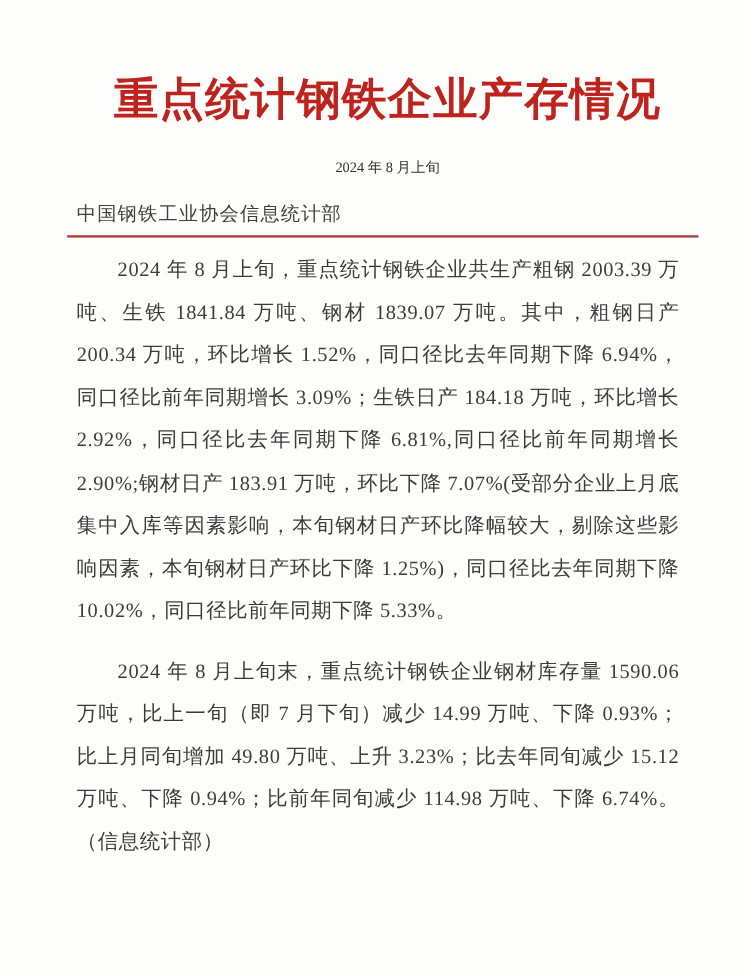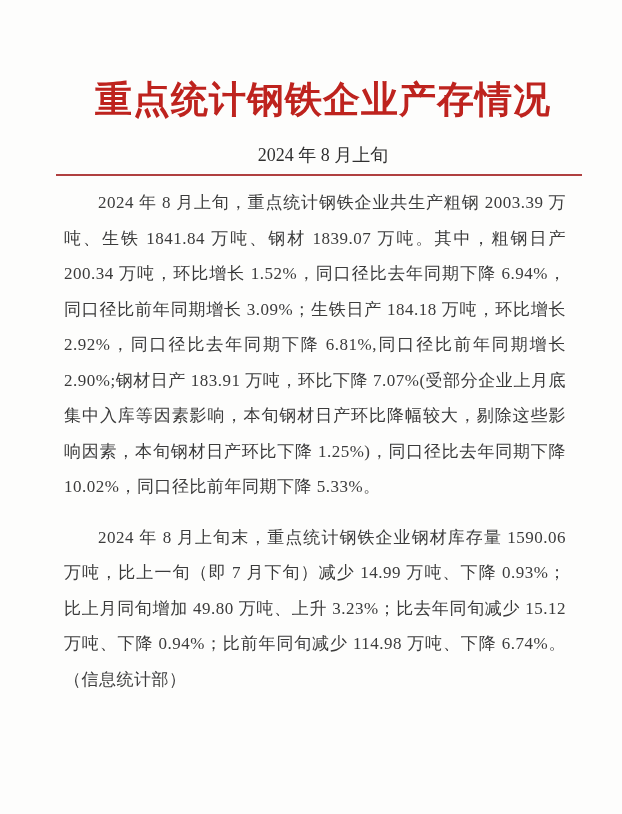--- a/index.html
+++ b/index.html
@@ -8,36 +8,36 @@
     background: #ffffff;
   }
   .page {
     position: relative;
     width: 622px;
     height: 814px;
     margin: 0 auto;
     background: #fdfdfc;
     overflow: hidden;
     box-sizing: border-box;
-    padding: 76px 40px 0 64px;
+    padding: 60px 40px 0 64px;
     font-family: "Liberation Serif", "DejaVu Serif", serif;
     color: #3b3b3b;
   }
   .doc-title {
     margin: 0;
     font-size: 37px;
     font-weight: bold;
     line-height: 48px;
     text-align: center;
     letter-spacing: 1px;
     color: var(--title-red, #be231e);
   }
   .doc-subtitle {
     margin-top: 18px;
-    font-size: 18px;
+    font-size: 12px;
     line-height: 26px;
     text-align: center;
     color: #303030;
   }
   .doc-department {
     margin-top: 16px;
     font-size: 16px;
     line-height: 22px;
     text-align: left;
     color: #3f3f3f;
@@ -63,20 +63,21 @@
   }
 </style>
 </head>
 <body>
 
 <div class="page">
   <h1 class="doc-title">重点统计钢铁企业产存情况</h1>
 
   <div class="doc-subtitle">2024 年 8 月上旬</div>
 
+  <div class="doc-department">中国钢铁工业协会信息统计部</div>
 
   <hr class="red-rule">
 
   <div class="doc-body">
     <p>2024 年 8 月上旬，重点统计钢铁企业共生产粗钢 2003.39 万吨、生铁 1841.84 万吨、钢材 1839.07 万吨。其中，粗钢日产 200.34 万吨，环比增长 1.52%，同口径比去年同期下降 6.94%，同口径比前年同期增长 3.09%；生铁日产 184.18 万吨，环比增长 2.92%，同口径比去年同期下降 6.81%,同口径比前年同期增长 2.90%;钢材日产 183.91 万吨，环比下降 7.07%(受部分企业上月底集中入库等因素影响，本旬钢材日产环比降幅较大，剔除这些影响因素，本旬钢材日产环比下降 1.25%)，同口径比去年同期下降 10.02%，同口径比前年同期下降 5.33%。</p>
     <p>2024 年 8 月上旬末，重点统计钢铁企业钢材库存量 1590.06 万吨，比上一旬（即 7 月下旬）减少 14.99 万吨、下降 0.93%；比上月同旬增加 49.80 万吨、上升 3.23%；比去年同旬减少 15.12 万吨、下降 0.94%；比前年同旬减少 114.98 万吨、下降 6.74%。（信息统计部）</p>
   </div>
 </div>
 
 </body></html>

